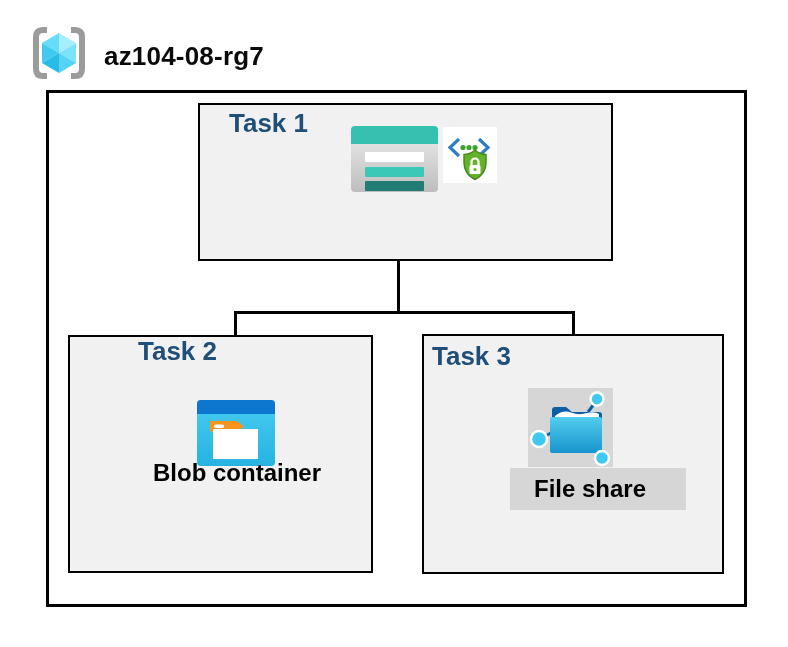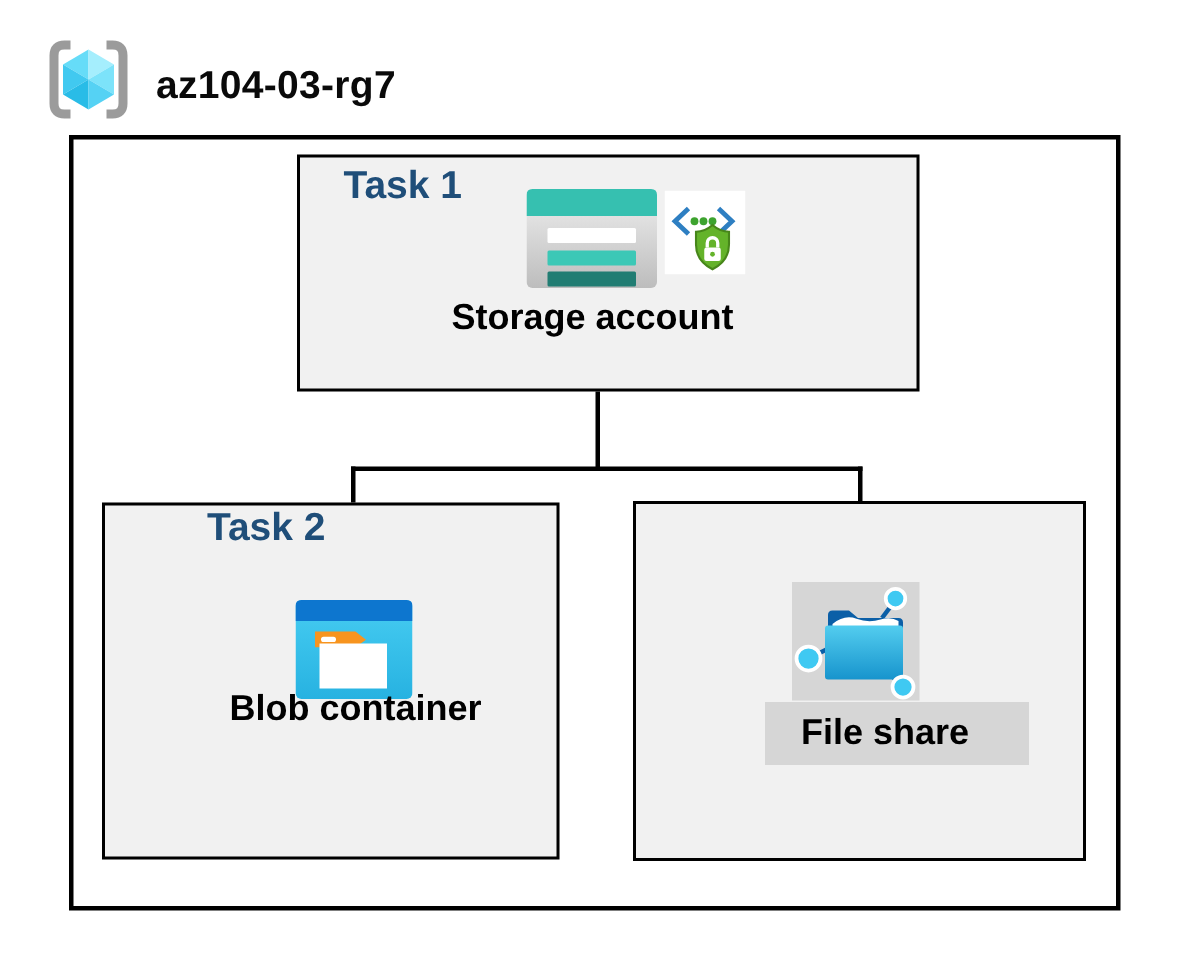--- a/index.html
+++ b/index.html
@@ -67,21 +67,21 @@
       <path d="M17 6 H13 Q6 6 6 13 V45 Q6 52 13 52 H17" fill="none" stroke="#9b9b9b" stroke-width="6"></path>
       <path d="M41 6 H45 Q52 6 52 13 V45 Q52 52 45 52 H41" fill="none" stroke="#9b9b9b" stroke-width="6"></path>
       <polygon points="29,9 12,19 29,29" fill="#66dcf8"></polygon>
       <polygon points="29,9 46,19 29,29" fill="#a5eefd"></polygon>
       <polygon points="12,19 12,39 29,29" fill="#41c9f0"></polygon>
       <polygon points="46,19 46,39 29,29" fill="#7ce3fa"></polygon>
       <polygon points="12,39 29,49 29,29" fill="#29bce7"></polygon>
       <polygon points="46,39 29,49 29,29" fill="#55d2f4"></polygon>
     </svg>
   </div>
-  <div class="abs rg-name">az104-03-rg7</div>
+  <div class="abs rg-name">az104-08-rg7</div>
 
   <div class="abs outer-box"></div>
 
   <div class="abs line line-v1"></div>
   <div class="abs line line-h"></div>
   <div class="abs line line-v2"></div>
   <div class="abs line line-v3"></div>
 
   <div class="abs task-box task1"></div>
   <div class="task-label" style="left:229px;top:108px;">Task 1</div>
@@ -110,21 +110,20 @@
       <circle cx="20" cy="20.5" r="2.6" fill="#3da32f"></circle>
       <circle cx="26" cy="20.5" r="2.6" fill="#3da32f"></circle>
       <circle cx="32" cy="20.5" r="2.6" fill="#3da32f"></circle>
       <path d="M32 23 c4 3.5 8 4.5 11 4.5 v8.5 c0 9 -5 13.5 -11 16.5 c-6 -3 -11 -7.5 -11 -16.5 v-8.5 c3 0 7 -1 11 -4.5 z" fill="#64b32a" stroke="#47861a" stroke-width="1.4"></path>
       <path d="M28.5 38 v-3 a3.5 3.5 0 0 1 7 0 v3" stroke="#ffffff" stroke-width="2.2" fill="none"></path>
       <rect x="26.5" y="38" width="11" height="9" rx="1.5" fill="#ffffff"></rect>
       <circle cx="32" cy="42.5" r="1.6" fill="#64b32a"></circle>
     </svg>
   </div>
 
-  <div class="resource-label" style="left:250px;top:198px;width:290px;">Storage account</div>
 
   <div class="abs task-box task2"></div>
   <div class="task-label" style="left:90px;top:336px;margin-left:48px;">Task 2</div>
 
   <div class="abs" style="left:197px;top:400px;width:78px;height:66px;">
     <svg width="78" height="66" viewBox="0 0 78 66">
       <defs>
         <linearGradient id="bg1" x1="0" y1="0" x2="0" y2="1">
           <stop offset="0" stop-color="#47cdf2"></stop>
             <stop offset="1" stop-color="#27b2e1"></stop>
@@ -134,20 +133,21 @@
       <path d="M0 14 V4 Q0 0 4 0 H74 Q78 0 78 4 V14 Z" fill="#0d76cf"></path>
       <polygon points="13,21 40,21 47,26.5 40,31.5 13,31.5" fill="#f7941e"></polygon>
       <rect x="17" y="24.5" width="10" height="3.5" rx="1.7" fill="#ffffff"></rect>
       <rect x="16" y="29" width="45" height="30" fill="#ffffff"></rect>
     </svg>
   </div>
 
   <div class="resource-label" style="left:97px;top:459px;width:280px;">Blob container</div>
 
   <div class="abs task-box task3"></div>
+  <div class="task-label" style="left:432px;top:341px;">Task 3</div>
 
   <div class="abs fs-icon-bg">
     <svg width="85" height="79" viewBox="0 0 85 79">
       <defs>
         <linearGradient id="fs" x1="0" y1="0" x2="0" y2="1">
           <stop offset="0" stop-color="#53cdef"></stop>
             <stop offset="1" stop-color="#1794cd"></stop>
         </linearGradient>
       </defs>
       <line x1="60" y1="24" x2="69" y2="12" stroke="#0b5fa7" stroke-width="3"></line>

